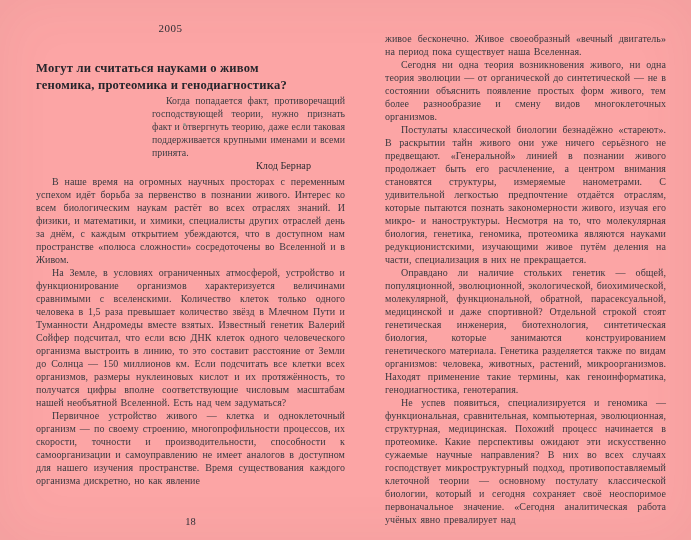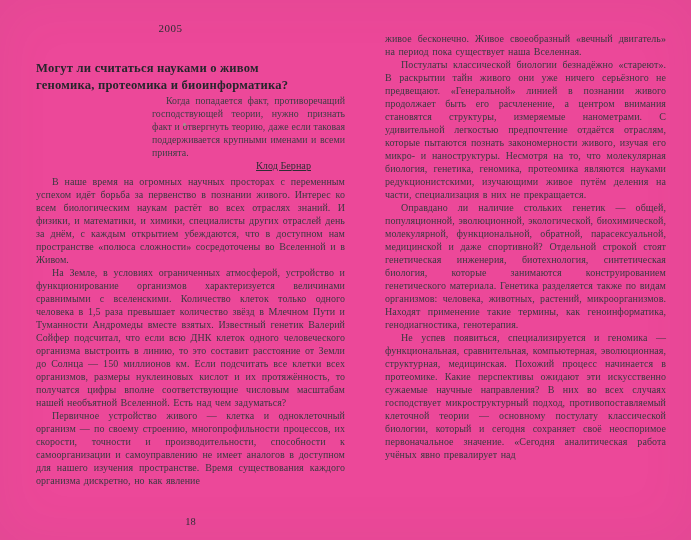--- a/index.html
+++ b/index.html
@@ -5,21 +5,21 @@
   * { margin: 0; padding: 0; box-sizing: border-box; }
   html, body { width: 691px; height: 540px; }
   body {
     font-family: "Liberation Serif", "DejaVu Serif", serif;
     background: #e9e7e2;
   }
   .scan {
     position: relative;
     width: 691px;
     height: 540px;
-    background: #ec4899;
+    background: #fca5a5;
     overflow: hidden;
     box-shadow: inset 0 0 55px rgba(95, 90, 75, 0.07);
   }
   .page {
     position: absolute;
     color: #3a3a40;
   }
   .page-left  { left: 36px; top: 22px; width: 309px; }
   .page-right { left: 385px; top: 28px; width: 281px; }
 
@@ -49,21 +49,20 @@
     text-align: justify;
     text-indent: 14px;
     color: #3e3e44;
   }
   .epigraph-attribution {
     font-size: 10.2px;
     text-align: right;
     padding-right: 34px;
     margin-top: 1px;
     color: #2e2e34;
-    text-decoration: underline;
   }
   .body { margin-top: 4px; }
   .para {
     font-size: 10px;
     line-height: 13px;
     text-align: justify;
     word-spacing: 1px;
     letter-spacing: 0.05px;
   }
   .para.indent { text-indent: 16px; }
@@ -90,40 +89,41 @@
 </head>
 <body>
 
 <div class="scan">
 
   <div class="page page-left">
     <div class="year">2005</div>
 
     <h1 class="title">
       <span>Могут ли считаться науками о живом</span><br>
-      <span>геномика, протеомика и биоинформатика?</span>
+      <span>геномика, протеомика и генодиагностика?</span>
     </h1>
 
     <div class="speck"></div>
 
     <div class="epigraph">
       <p class="epigraph-text">Когда попадается факт, противоречащий господствующей теории, нужно признать факт и отвергнуть теорию, даже если таковая поддерживается крупными именами и всеми принята.</p>
       <div class="epigraph-attribution">Клод Бернар</div>
     </div>
 
     <div class="body">
         <p class="para indent">В наше время на огромных научных просторах с переменным успехом идёт борьба за первенство в познании живого. Интерес ко всем биологическим наукам растёт во всех отраслях знаний. И физики, и математики, и химики, специалисты других отраслей день за днём, с каждым открытием убеждаются, что в доступном нам пространстве «полюса сложности» сосредоточены во Вселенной и в Живом.</p>
         <p class="para indent">На Земле, в условиях ограниченных атмосферой, устройство и функционирование организмов характеризуется величинами сравнимыми с вселенскими. Количество клеток только одного человека в 1,5 раза превышает количество звёзд в Млечном Пути и Туманности Андромеды вместе взятых. Известный генетик Валерий Сойфер подсчитал, что если всю ДНК клеток одного человеческого организма выстроить в линию, то это составит расстояние от Земли до Солнца — 150 миллионов км. Если подсчитать все клетки всех организмов, размеры нуклеиновых кислот и их протяжённость, то получатся цифры вполне соответствующие числовым масштабам нашей необъятной Вселенной. Есть над чем задуматься?</p>
         <p class="para indent">Первичное устройство живого — клетка и одноклеточный организм — по своему строению, многопрофильности процессов, их скорости, точности и производительности, способности к самоорганизации и самоуправлению не имеет аналогов в доступном для нашего изучения пространстве. Время существования каждого организма дискретно, но как явление</p>
       </div>
   </div>
 
   <div class="page page-right">
     <div class="body">
         <p class="para">живое бесконечно. Живое своеобразный «вечный двигатель» на период пока существует наша Вселенная.</p>
+        <p class="para indent">Сегодня ни одна теория возникновения живого, ни одна теория эволюции — от органической до синтетической — не в состоянии объяснить появление простых форм живого, тем более разнообразие и смену видов многоклеточных организмов.</p>
         <p class="para indent">Постулаты классической биологии безнадёжно «стареют». В раскрытии тайн живого они уже ничего серьёзного не предвещают. «Генеральной» линией в познании живого продолжает быть его расчленение, а центром внимания становятся структуры, измеряемые нанометрами. С удивительной легкостью предпочтение отдаётся отраслям, которые пытаются познать закономерности живого, изучая его микро- и наноструктуры. Несмотря на то, что молекулярная биология, генетика, геномика, протеомика являются науками редукционистскими, изучающими живое путём деления на части, специализация в них не прекращается.</p>
         <p class="para indent">Оправдано ли наличие стольких генетик — общей, популяционной, эволюционной, экологической, биохимической, молекулярной, функциональной, обратной, парасексуальной, медицинской и даже спортивной? Отдельной строкой стоят генетическая инженерия, биотехнология, синтетическая биология, которые занимаются конструированием генетического материала. Генетика разделяется также по видам организмов: человека, животных, растений, микроорганизмов. Находят применение такие термины, как геноинформатика, генодиагностика, генотерапия.</p>
         <p class="para indent">Не успев появиться, специализируется и геномика — функциональная, сравнительная, компьютерная, эволюционная, структурная, медицинская. Похожий процесс начинается в протеомике. Какие перспективы ожидают эти искусственно сужаемые научные направления? В них во всех случаях господствует микроструктурный подход, противопоставляемый клеточной теории — основному постулату классической биологии, который и сегодня сохраняет своё неоспоримое первоначальное значение. «Сегодня аналитическая работа учёных явно превалирует над</p>
       </div>
   </div>
 
   <div class="pagenum pagenum-left">18</div>
 
 
 </div>

